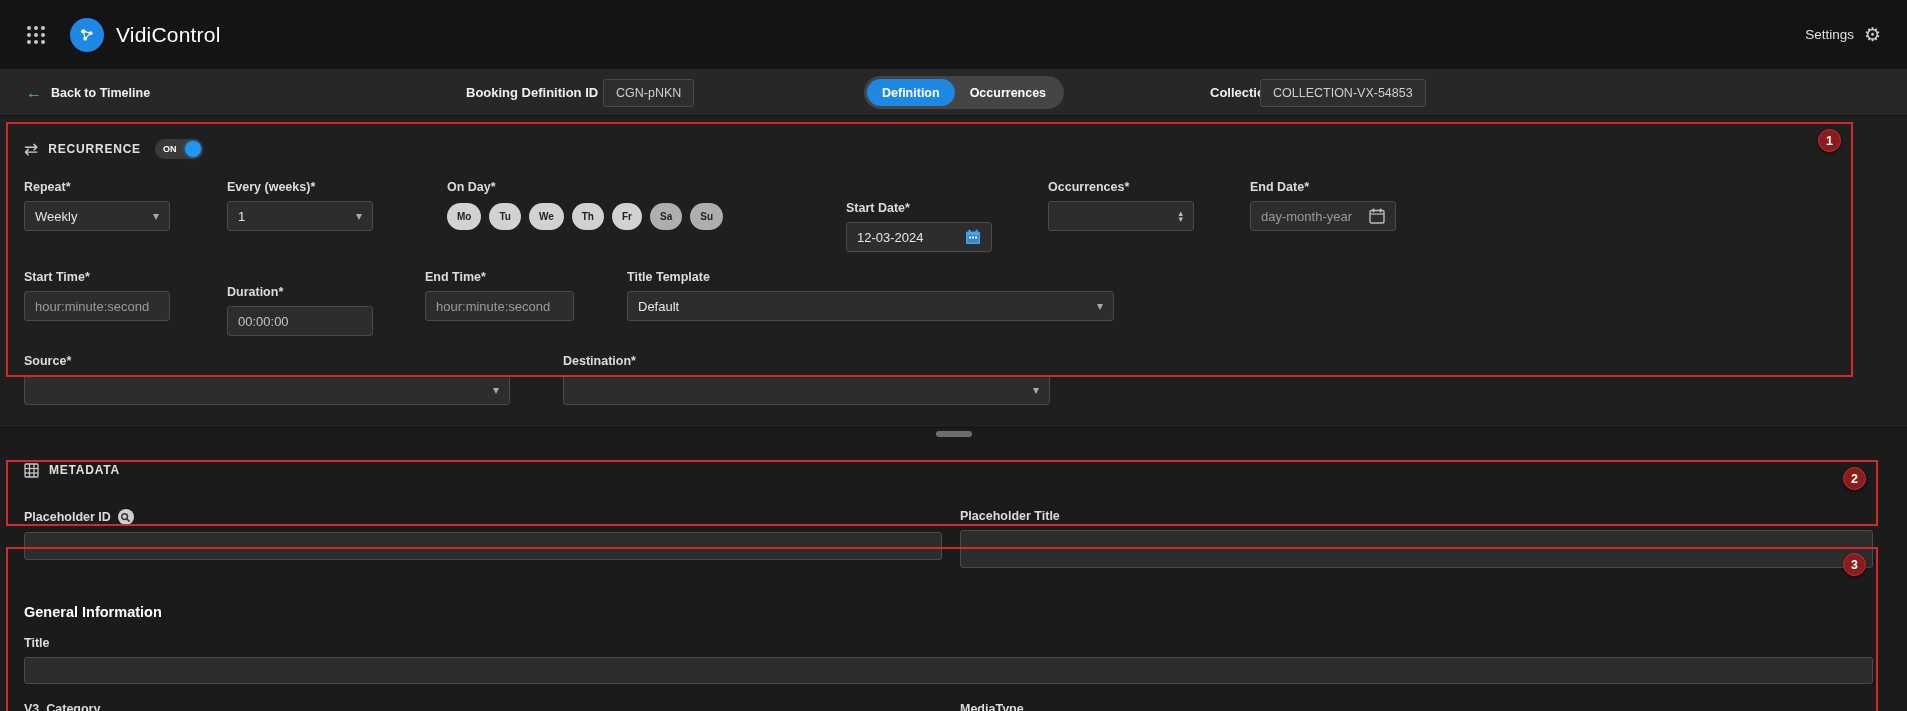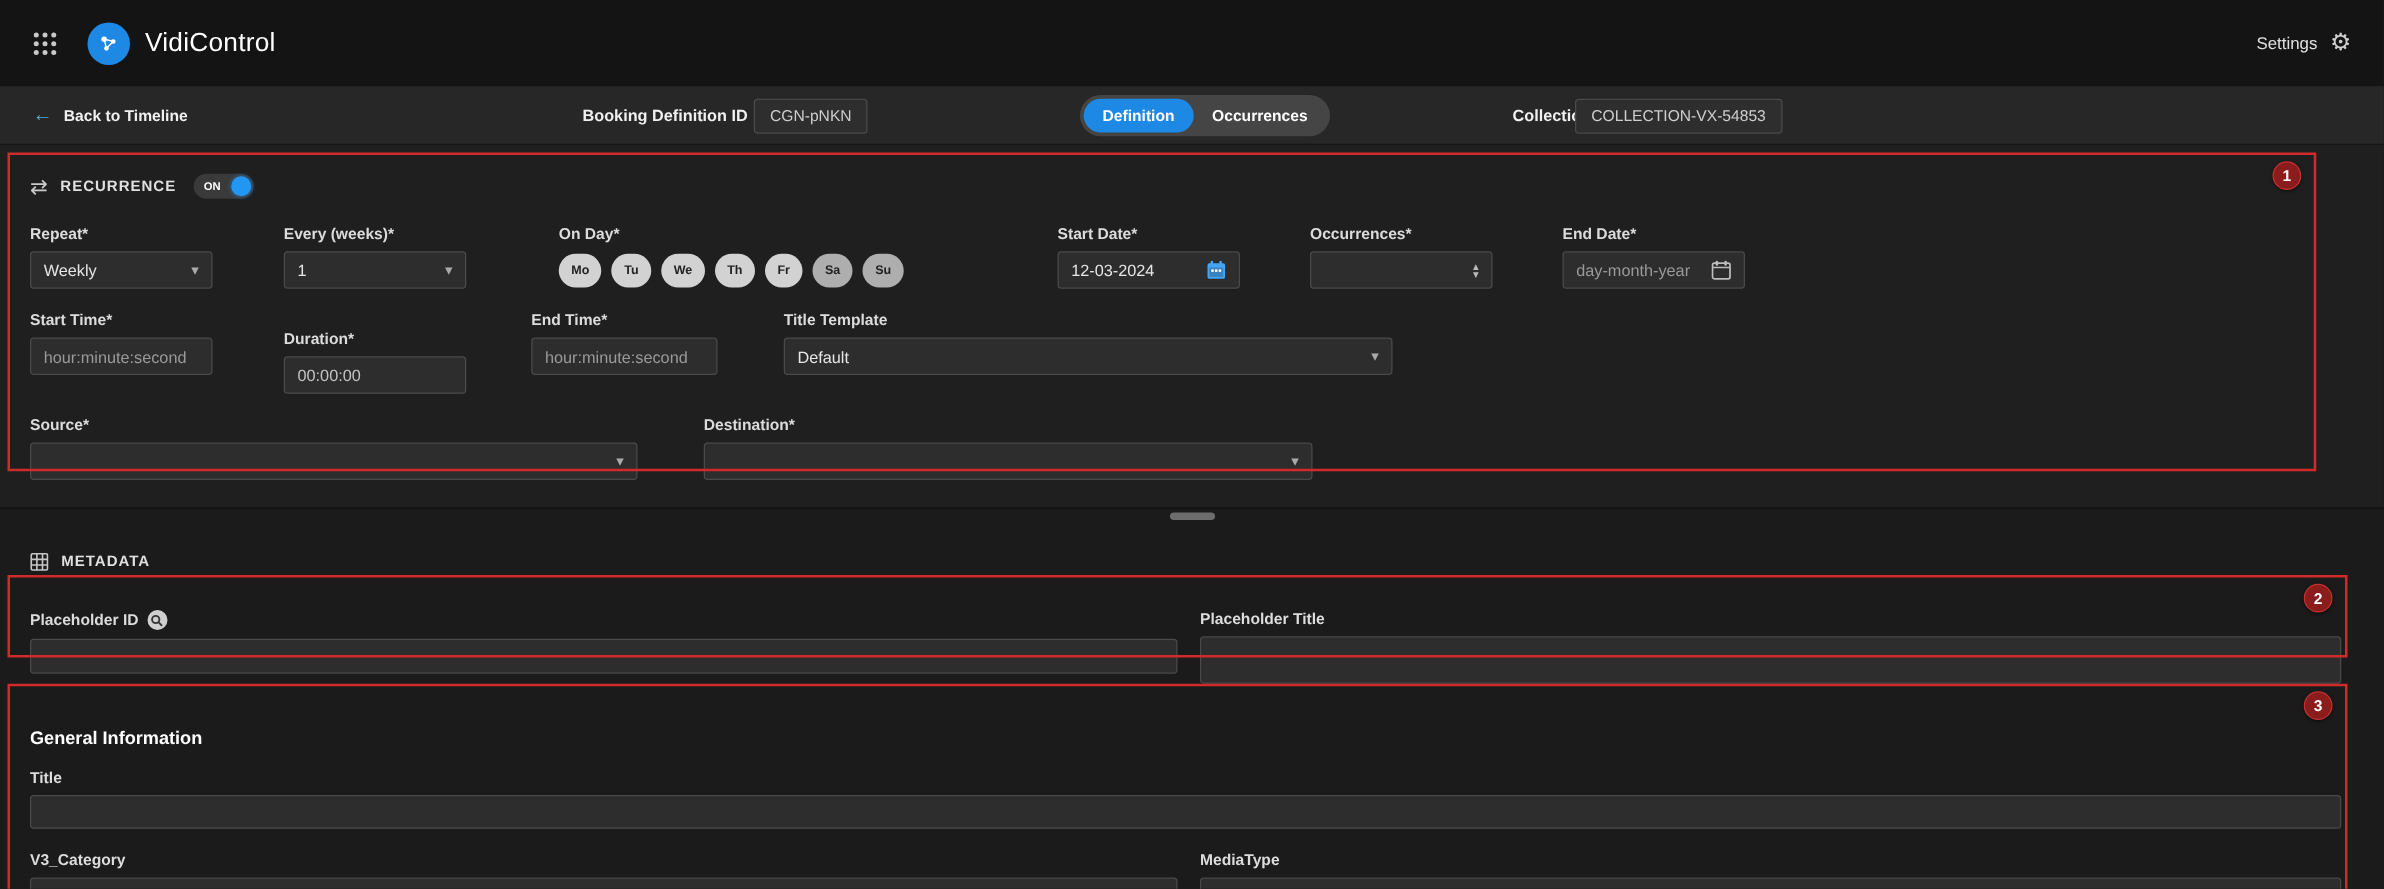--- a/index.html
+++ b/index.html
@@ -89,21 +89,21 @@
   .select-control { justify-content: space-between; cursor: pointer; }
   .select-value { color: #e6e6e6; }
   .select-value.empty { color: #9a9a9a; }
   .caret { color: #aaaaaa; font-size: 12px; margin-left: 8px; }
   .value-with-icon { justify-content: space-between; }
   .muted-value { color: #c4c4c4; }
 
   .f-repeat { width: 146px; margin-right: 25px; }
   .f-every { width: 146px; margin-right: 42px; }
   .f-onday { width: 322px; margin-right: 45px; }
-  .f-startdate { width: 146px; margin-right: 24px; }
+  .f-startdate { width: 146px; margin-right: 24px; margin-top: 21px; }
   .f-occ { width: 146px; margin-right: 24px; }
   .f-enddate { width: 146px; }
   .f-starttime { width: 146px; margin-right: 25px; }
   .f-duration { width: 146px; margin-right: 20px; margin-top: 15px; }
   .f-endtime { width: 149px; margin-right: 21px; }
   .f-titletpl { width: 487px; }
   .f-source { width: 486px; margin-right: 21px; }
   .f-dest { width: 487px; }
 
   .day-pills { display: flex; align-items: center; height: 30px; }

